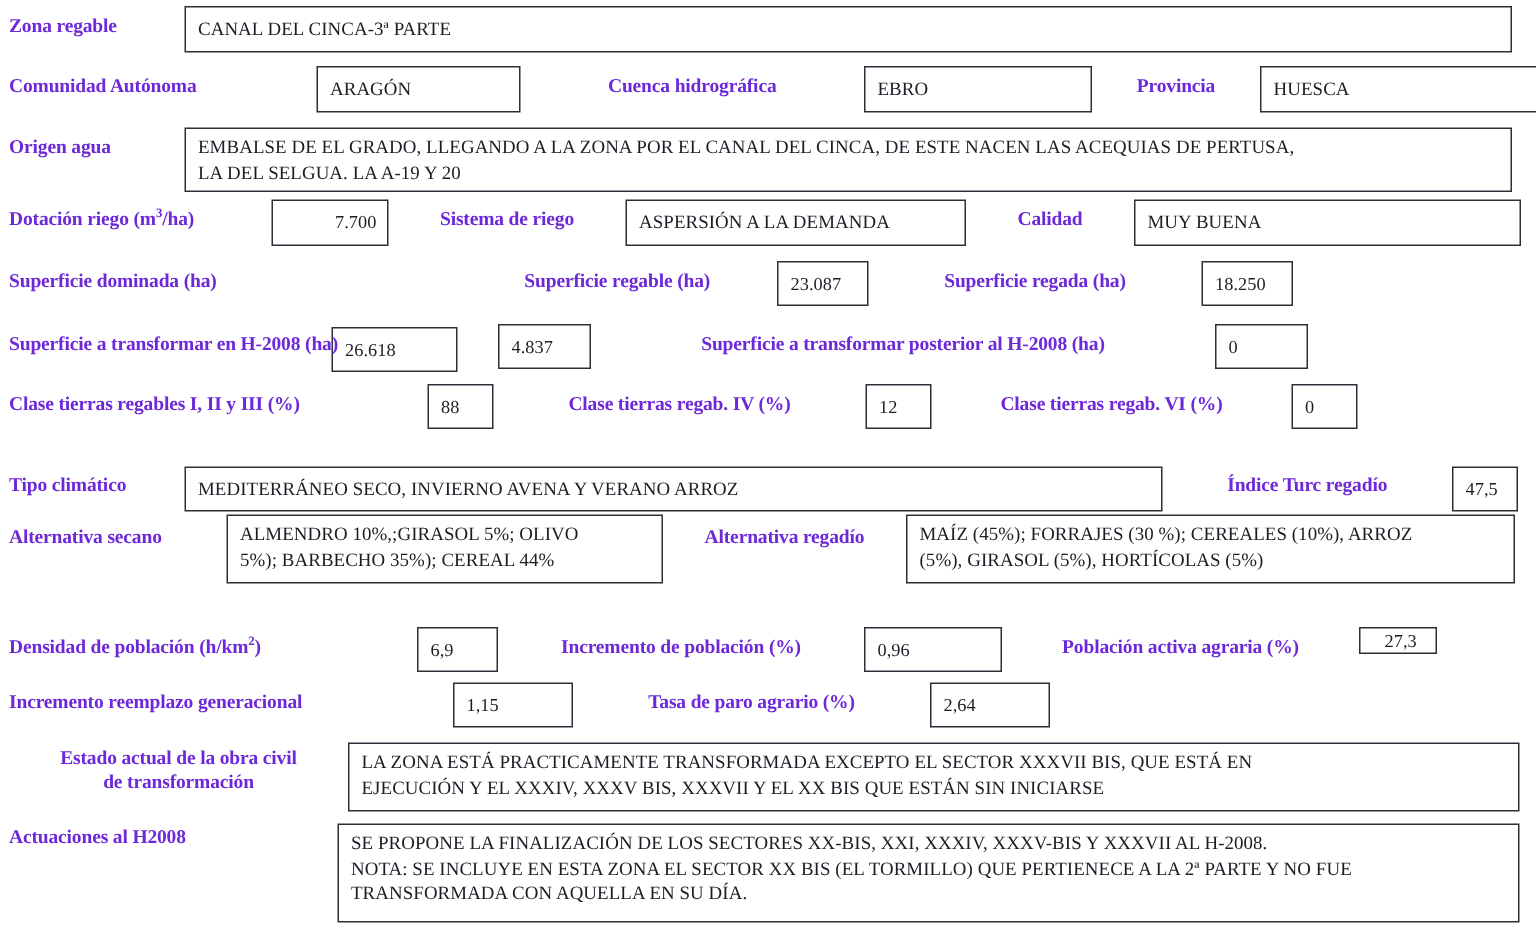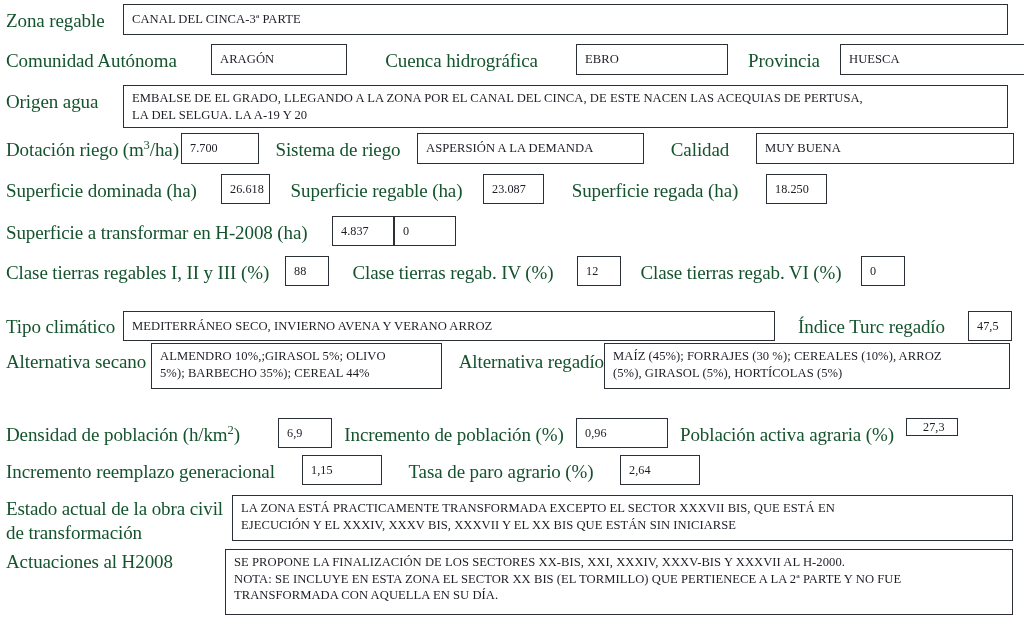--- a/index.html
+++ b/index.html
@@ -24,28 +24,28 @@
   
   .row {
     position: absolute;
     display: flex;
     align-items: flex-start;
     left: 6px;
   }
 
   
   .lbl {
-    font-weight: normal;
-    font-size: 19px;
+    font-weight: bold;
+    font-size: 13px;
     line-height: 1.12;
     letter-spacing: -0.1px;
     white-space: nowrap;
-    color: #14532d;
-  }
-  .lbl.two-line { white-space: normal; line-height: 1.25; }
+    color: #6d28d9;
+  }
+  .lbl.two-line { white-space: normal; line-height: 1.25; text-align: center; }
   .lbl sup { font-size: 0.66em; vertical-align: super; line-height: 0; }
 
   
   .box {
     border: 1.3px solid #2b2f38;
     background: #ffffff;
     font-weight: normal;
     font-size: 12.6px;
     line-height: 1.32;
     color: #1a1d24;
@@ -93,53 +93,54 @@
     <div class="box tall" style="width:885px;height:43px;">
       <span class="inner">EMBALSE DE EL GRADO, LLEGANDO A LA ZONA POR EL CANAL DEL CINCA, DE ESTE NACEN LAS ACEQUIAS DE PERTUSA,
 LA DEL SELGUA. LA A-19 Y 20</span>
     </div>
   </div>
 
   <div class="row" style="top:133px;">
     <div class="lbl" style="width:175px;padding-top:6px;">
       <span>Dotación riego (m</span><sup>3</sup><span>/ha)</span>
     </div>
-    <div class="box num" style="width:78px;height:31px;">
+    <div class="box num" style="width:78px;height:31px;text-align:right;">
       <span class="inner">7.700</span>
     </div>
     <div class="lbl" style="width:158px;padding-top:6px;text-align:center;">Sistema de riego</div>
     <div class="box" style="width:227px;height:31px;">
       <span class="inner">ASPERSIÓN A LA DEMANDA</span>
     </div>
     <div class="lbl" style="width:112px;padding-top:6px;text-align:center;">Calidad</div>
     <div class="box" style="width:258px;height:31px;">
       <span class="inner">MUY BUENA</span>
     </div>
   </div>
 
   <div class="row" style="top:174px;">
     <div class="lbl" style="width:215px;padding-top:6px;">Superficie dominada (ha)</div>
-    <div class="box num" style="width:49px;height:30px;">
+    <div class="box num" style="width:84px;height:30px;margin-top:44px;">
       <span class="inner">26.618</span>
     </div>
     <div class="lbl" style="width:213px;padding-top:6px;text-align:center;">Superficie regable (ha)</div>
     <div class="box num" style="width:61px;height:30px;">
       <span class="inner">23.087</span>
     </div>
     <div class="lbl" style="width:222px;padding-top:6px;text-align:center;">Superficie regada (ha)</div>
     <div class="box num" style="width:61px;height:30px;">
       <span class="inner">18.250</span>
     </div>
   </div>
 
   <div class="row" style="top:216px;">
     <div class="lbl" style="width:326px;padding-top:6px;">Superficie a transformar en H-2008 (ha)</div>
     <div class="box num" style="width:62px;height:30px;">
       <span class="inner">4.837</span>
     </div>
+    <div class="lbl" style="width:416px;padding-top:6px;text-align:center;">Superficie a transformar posterior al H-2008 (ha)</div>
     <div class="box num" style="width:62px;height:30px;">
       <span class="inner">0</span>
     </div>
   </div>
 
   <div class="row" style="top:256px;">
     <div class="lbl" style="width:279px;padding-top:6px;">Clase tierras regables I, II y III (%)</div>
     <div class="box num" style="width:44px;height:30px;">
       <span class="inner">88</span>
     </div>
@@ -163,21 +164,21 @@
       <span class="inner">47,5</span>
     </div>
   </div>
 
   <div class="row" style="top:343px;">
     <div class="lbl" style="width:145px;padding-top:8px;">Alternativa secano</div>
     <div class="box tall" style="width:291px;height:46px;">
       <span class="inner">ALMENDRO 10%,;GIRASOL 5%; OLIVO
 5%); BARBECHO 35%); CEREAL 44%</span>
     </div>
-    <div class="lbl" style="width:162px;padding-top:8px;text-align:right;">Alternativa regadío</div>
+    <div class="lbl" style="width:162px;padding-top:8px;text-align:center;">Alternativa regadío</div>
     <div class="box tall" style="width:406px;height:46px;">
       <span class="inner">MAÍZ (45%); FORRAJES (30 %); CEREALES (10%), ARROZ
 (5%), GIRASOL (5%), HORTÍCOLAS (5%)</span>
     </div>
   </div>
 
   <div class="row" style="top:418px;">
     <div class="lbl" style="width:272px;padding-top:6px;">
       <span>Densidad de población  (h/km</span><sup>2</sup><span>)</span>
     </div>
@@ -210,19 +211,19 @@
 de transformación</div>
     <div class="box tall" style="width:781px;height:46px;">
       <span class="inner">LA ZONA ESTÁ PRACTICAMENTE TRANSFORMADA EXCEPTO EL SECTOR XXXVII BIS, QUE ESTÁ EN
 EJECUCIÓN Y EL XXXIV, XXXV BIS, XXXVII Y EL XX BIS QUE ESTÁN SIN INICIARSE</span>
     </div>
   </div>
 
   <div class="row" style="top:549px;">
     <div class="lbl" style="width:219px;padding-top:2px;">Actuaciones al H2008</div>
     <div class="box tall" style="width:788px;height:66px;">
-      <span class="inner">SE PROPONE LA FINALIZACIÓN DE LOS SECTORES XX-BIS, XXI, XXXIV, XXXV-BIS Y XXXVII AL H-2000.
+      <span class="inner">SE PROPONE LA FINALIZACIÓN DE LOS SECTORES XX-BIS, XXI, XXXIV, XXXV-BIS Y XXXVII AL H-2008.
 NOTA: SE INCLUYE EN ESTA ZONA EL SECTOR XX BIS (EL TORMILLO) QUE PERTIENECE A LA 2ª PARTE Y NO FUE
 TRANSFORMADA CON AQUELLA EN SU DÍA.</span>
     </div>
   </div>
 
 </div>
 
 </body></html>

